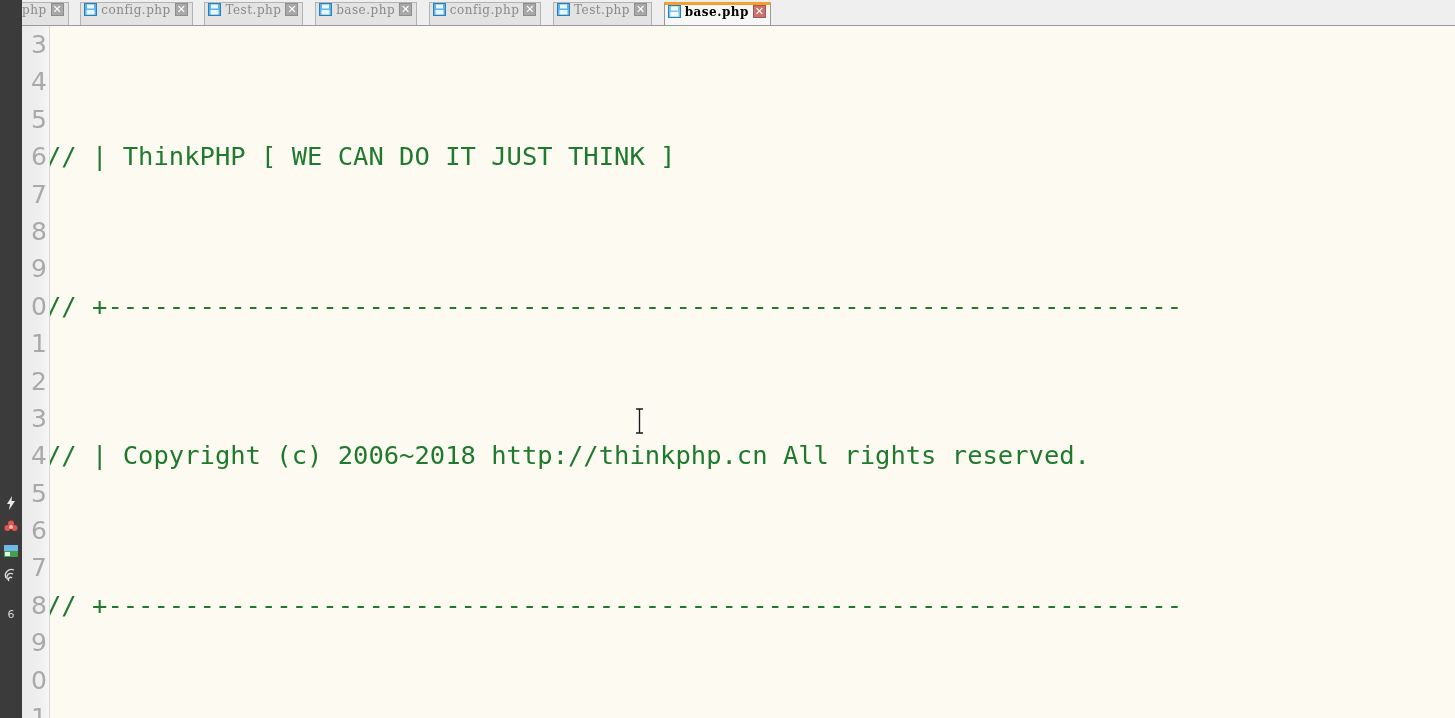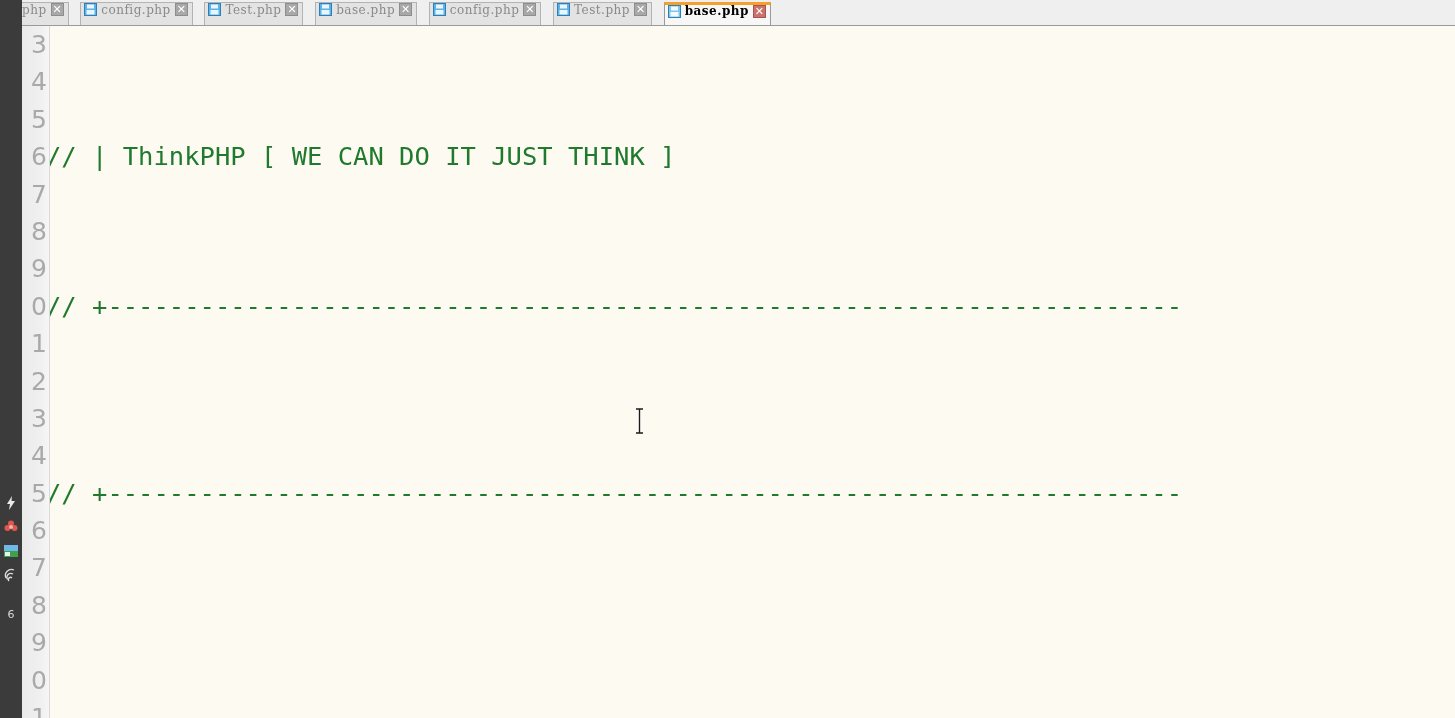--- a/index.html
+++ b/index.html
@@ -65,21 +65,20 @@
     height: 26px;
     background: #efefef;
     border-bottom: 1px solid #9a9a9a;
     box-sizing: border-box;
     z-index: 30;
     overflow: hidden;
     white-space: nowrap;
   }
   .tab {
     display: inline-flex;
-    align-items: center;
     height: 24px;
     margin: 2px 1px 0 1px;
     padding: 0 4px 10px 3px;
     background: #e3e3e3;
     border: 1px solid #b3b3b3;
     border-bottom: none;
     box-sizing: border-box;
     font-family: "DejaVu Serif", serif;
     font-size: 12px;
     color: #8a8a8a;
@@ -356,20 +355,21 @@
 
   <div class="codepane">
     <div class="lmargin"></div>
 
     <div class="code">
 
       <div class="line"><span class="cmt">// | ThinkPHP [ WE CAN DO IT JUST THINK ]</span></div>
 
       <div class="line"><span class="cmt">// +----------------------------------------------------------------------</span></div>
 
+      <div class="line"><span class="cmt">// | Copyright (c) 2006~2018 </span><span class="cmt lnk">http://thinkphp.cn</span><span class="cmt"> All rights reserved.</span></div>
 
       <div class="line"><span class="cmt">// +----------------------------------------------------------------------</span></div>
 
       
 
       
 
       
 
       

